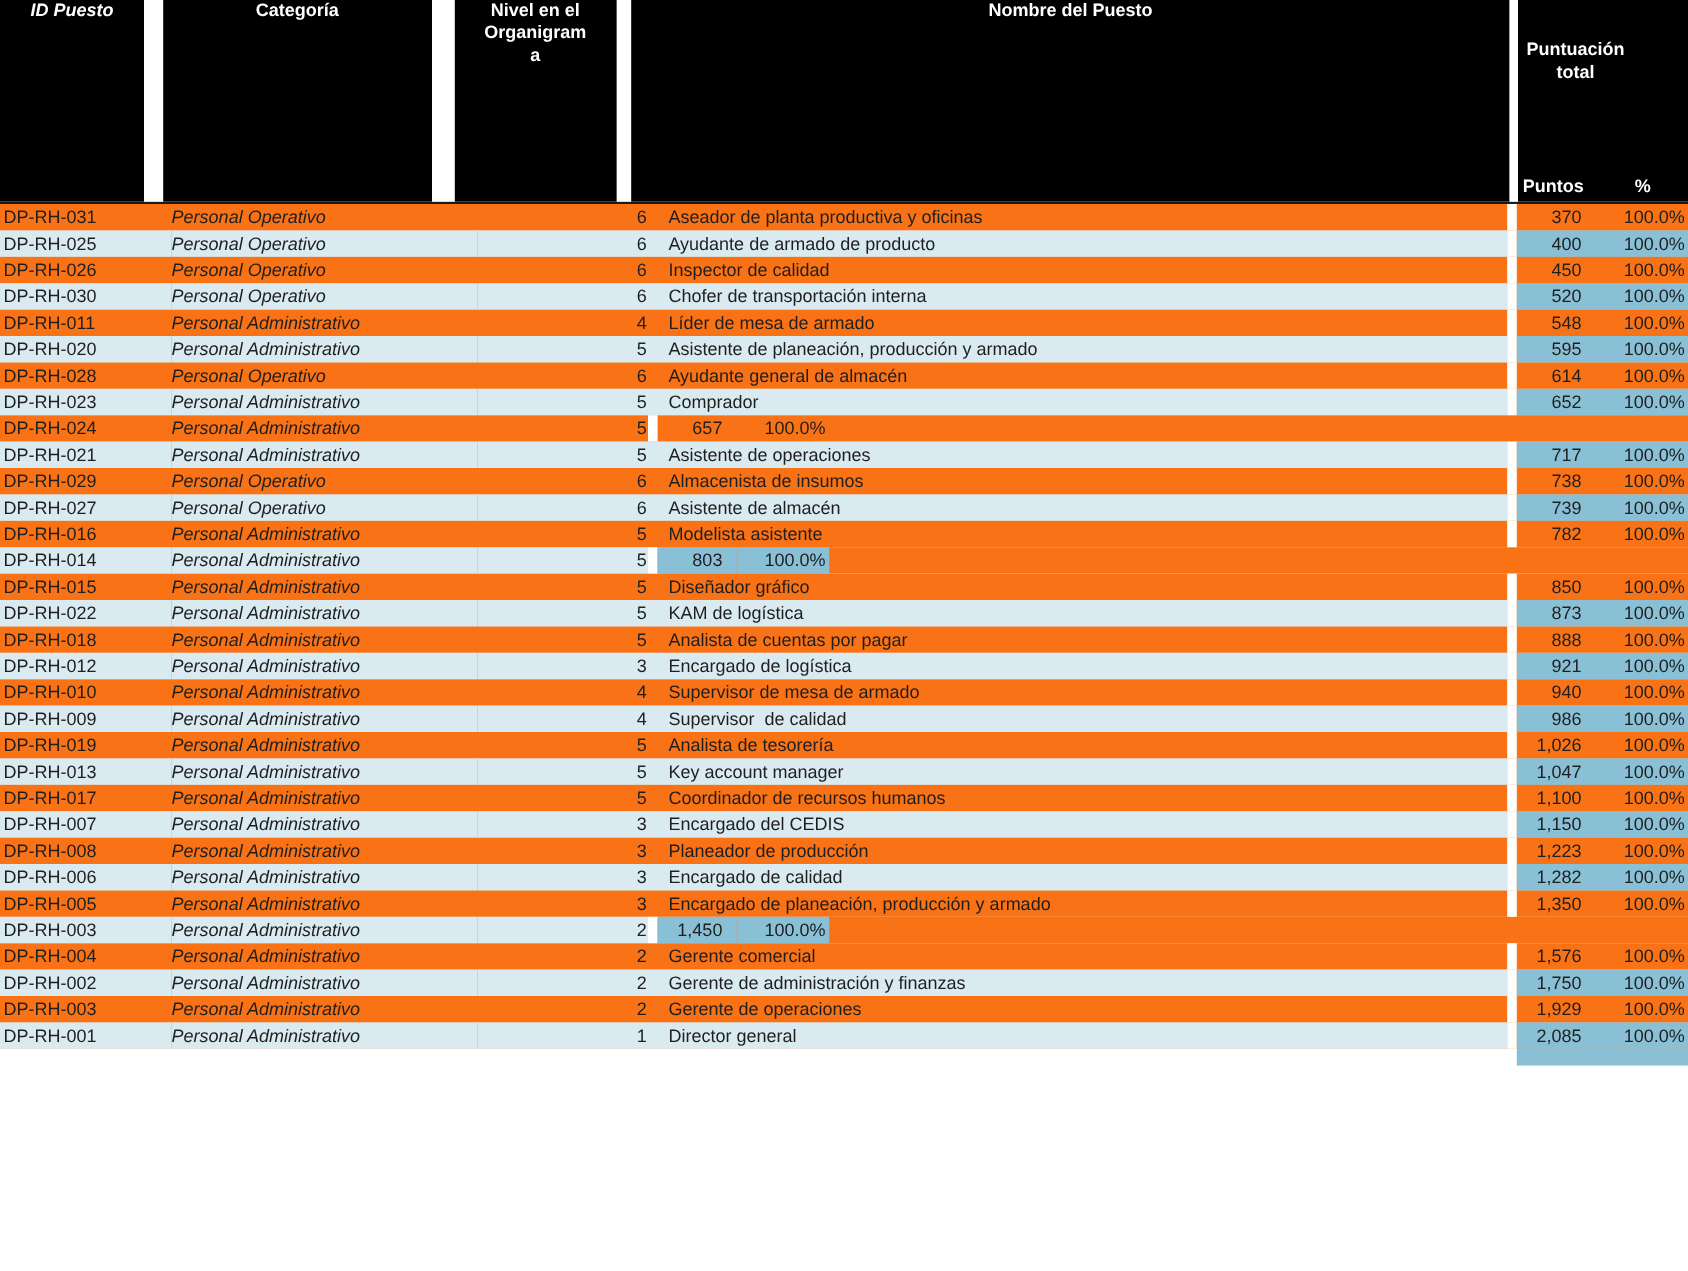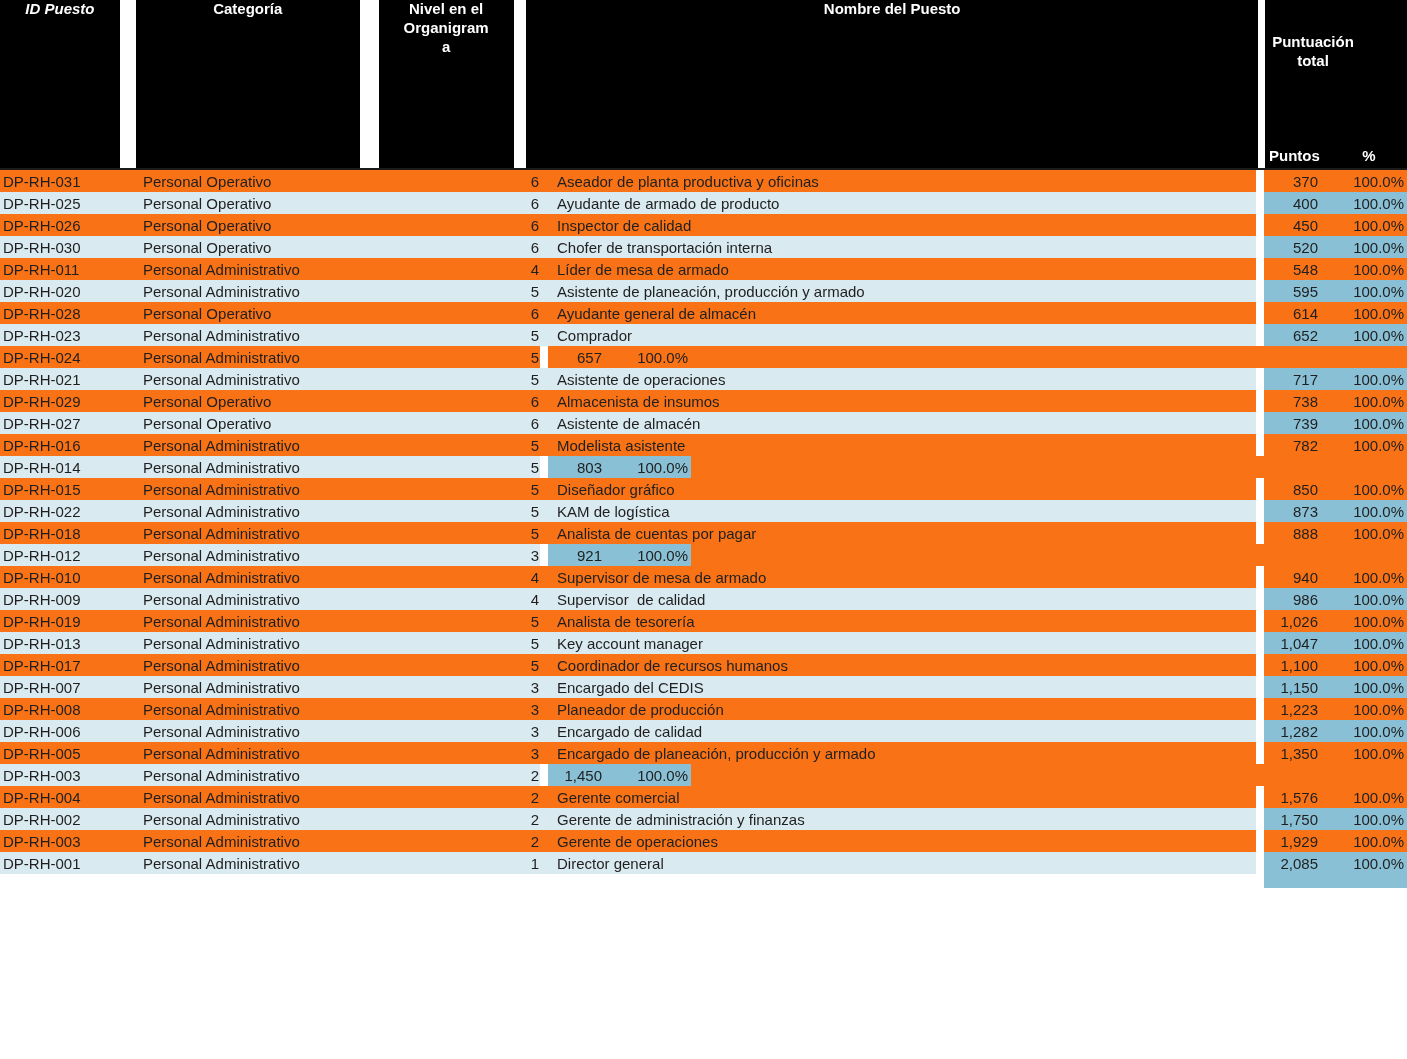--- a/index.html
+++ b/index.html
@@ -70,21 +70,21 @@
   .row {
     display: flex;
     height: 22px;
     align-items: center;
     font-size: 15px;
     color: #1f1f1f;
     background: #f97316;
   }
   .cell { white-space: pre; overflow: hidden; height: 100%; display: flex; align-items: center; }
   .c-id     { width: 143px; padding-left: 3px; }
-  .c-cat    { width: 255px; }
+  .c-cat    { width: 255px; font-style: italic; }
   .c-nivel  { width: 142px; justify-content: flex-end; padding-right: 1px; }
   .c-nombre { width: 716px; padding-left: 17px; }
   .c-gap    { width: 8px;  background: #ffffff !important; }
   .c-puntos { width: 66px; justify-content: flex-end; padding-right: 12px; }
   .c-pct    { width: 77px; justify-content: flex-end; padding-right: 3px; }
 
   .row.banded .c-id,
   .row.banded .c-cat,
   .row.banded .c-nivel,
   .row.banded .c-nombre { background: #DAEAF1; }
@@ -295,20 +295,21 @@
       <div class="cell c-nombre">Analista de cuentas por pagar</div>
       <div class="cell c-gap"></div>
       <div class="cell c-puntos">888</div>
       <div class="cell c-pct">100.0%</div>
     </div>
 
     <div class="row banded">
       <div class="cell c-id">DP-RH-012</div>
       <div class="cell c-cat">Personal Administrativo</div>
       <div class="cell c-nivel">3</div>
+      <div class="cell c-nombre">Encargado de logística</div>
       <div class="cell c-gap"></div>
       <div class="cell c-puntos">921</div>
       <div class="cell c-pct">100.0%</div>
     </div>
 
     <div class="row">
       <div class="cell c-id">DP-RH-010</div>
       <div class="cell c-cat">Personal Administrativo</div>
       <div class="cell c-nivel">4</div>
       <div class="cell c-nombre">Supervisor de mesa de armado</div>

